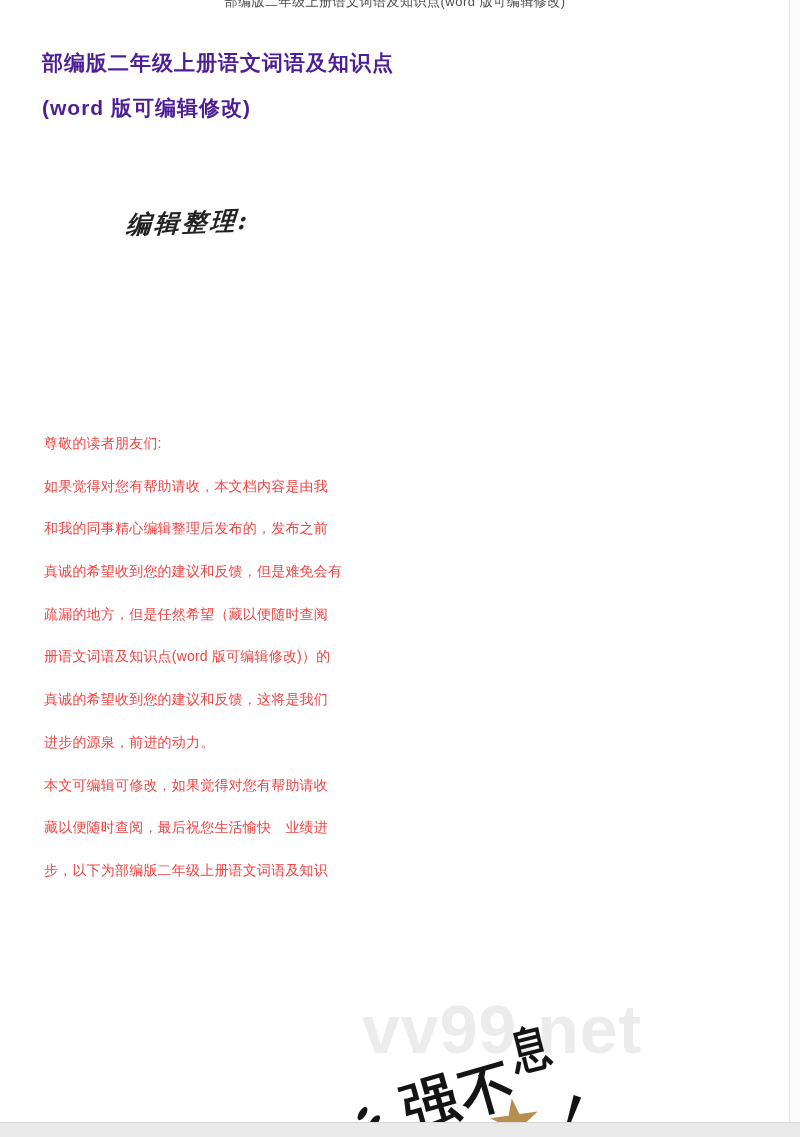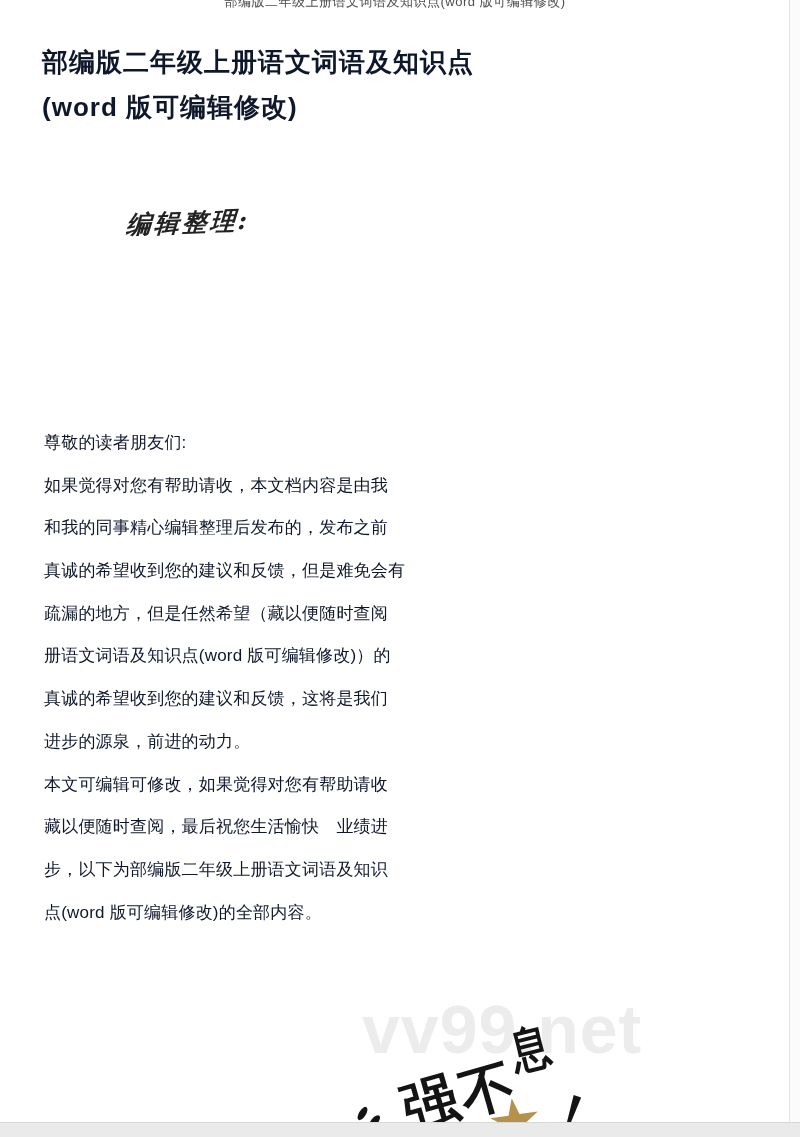--- a/index.html
+++ b/index.html
@@ -16,35 +16,35 @@
   }
   .doc-header{
     position:absolute;top:-7px;left:0;width:100%;
     text-align:center;
     font-size:13px;line-height:17px;
     color:#4d4d4d;letter-spacing:0.5px;
     white-space:nowrap;
   }
   .title-block{position:absolute;left:42px;top:40px;}
   .title-line{
-    font-size:26px;font-weight:bold;color:#0f172a;
+    font-size:21px;font-weight:bold;color:#4c1d95;
     letter-spacing:1px;line-height:45px;white-space:nowrap;
   }
   .editor-label{
     position:absolute;left:126px;top:206px;
     font-family:"DejaVu Serif",serif;
     font-style:italic;font-weight:600;
     font-size:25px;color:#222222;
     letter-spacing:3px;
     transform:rotate(-2deg) skewX(-6deg);
     white-space:nowrap;
   }
   .body-text{position:absolute;left:44px;top:422px;}
   .body-line{
-    font-size:17px;color:#0f172a;
+    font-size:14px;color:#ef4444;
     line-height:42.7px;height:42.7px;
     letter-spacing:0.2px;white-space:pre;
   }
   .watermark{
     position:absolute;left:362px;top:990px;
     font-size:68px;font-weight:700;
     letter-spacing:1px;
     color:#ececec;
     white-space:nowrap;
     z-index:1;
@@ -105,21 +105,20 @@
         <div class="body-line">如果觉得对您有帮助请收，本文档内容是由我</div>
         <div class="body-line">和我的同事精心编辑整理后发布的，发布之前</div>
         <div class="body-line">真诚的希望收到您的建议和反馈，但是难免会有</div>
         <div class="body-line">疏漏的地方，但是任然希望（藏以便随时查阅</div>
         <div class="body-line">册语文词语及知识点(word 版可编辑修改)）的</div>
         <div class="body-line">真诚的希望收到您的建议和反馈，这将是我们</div>
         <div class="body-line">进步的源泉，前进的动力。</div>
         <div class="body-line">本文可编辑可修改，如果觉得对您有帮助请收</div>
         <div class="body-line">藏以便随时查阅，最后祝您生活愉快　业绩进</div>
         <div class="body-line">步，以下为部编版二年级上册语文词语及知识</div>
-        <div class="body-line">点(word 版可编辑修改)的全部内容。</div>
       </div>
 
     <div class="watermark">vv99.net</div>
 
     <div class="stamp">
       <div class="stamp-star"></div>
       <span class="stamp-char c-xi">息</span>
       <span class="stamp-char c-bu">不</span>
       <span class="stamp-char c-qiang">强</span>
       <span class="stamp-char c-excl">！</span>

